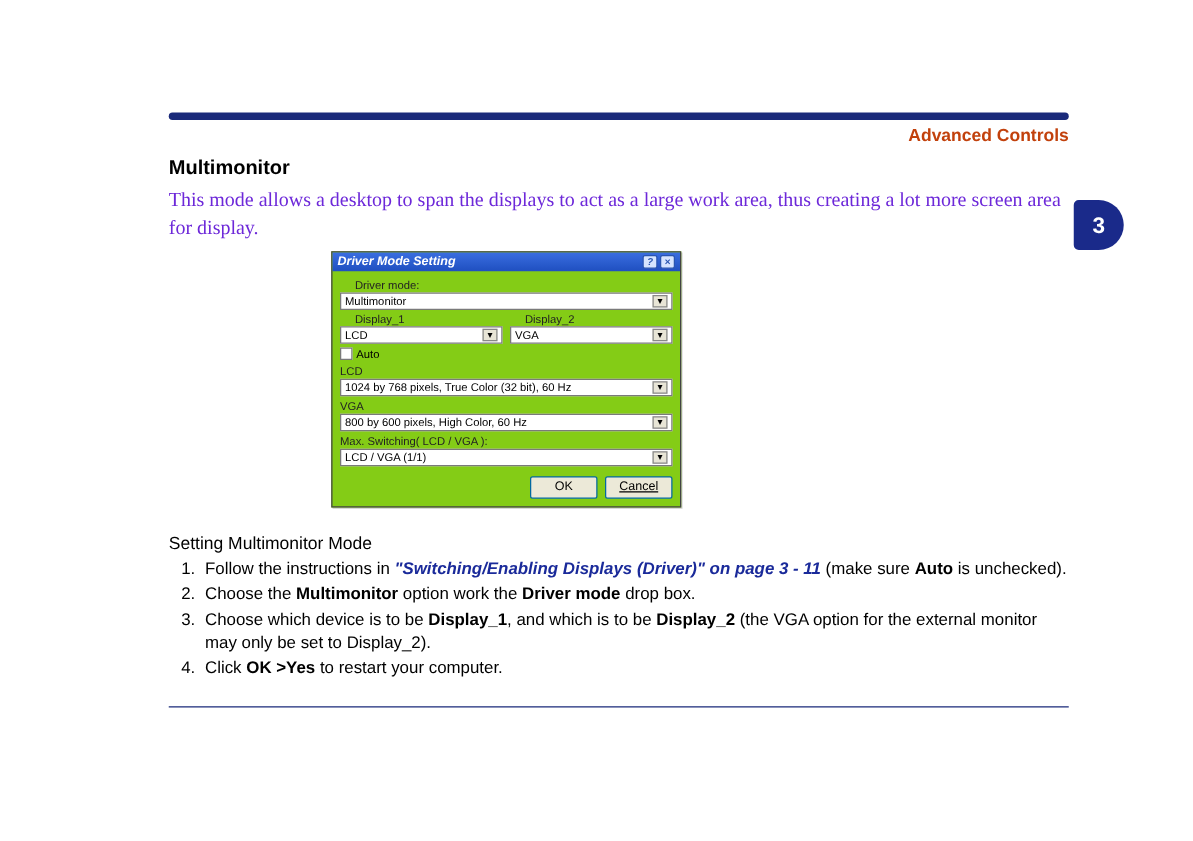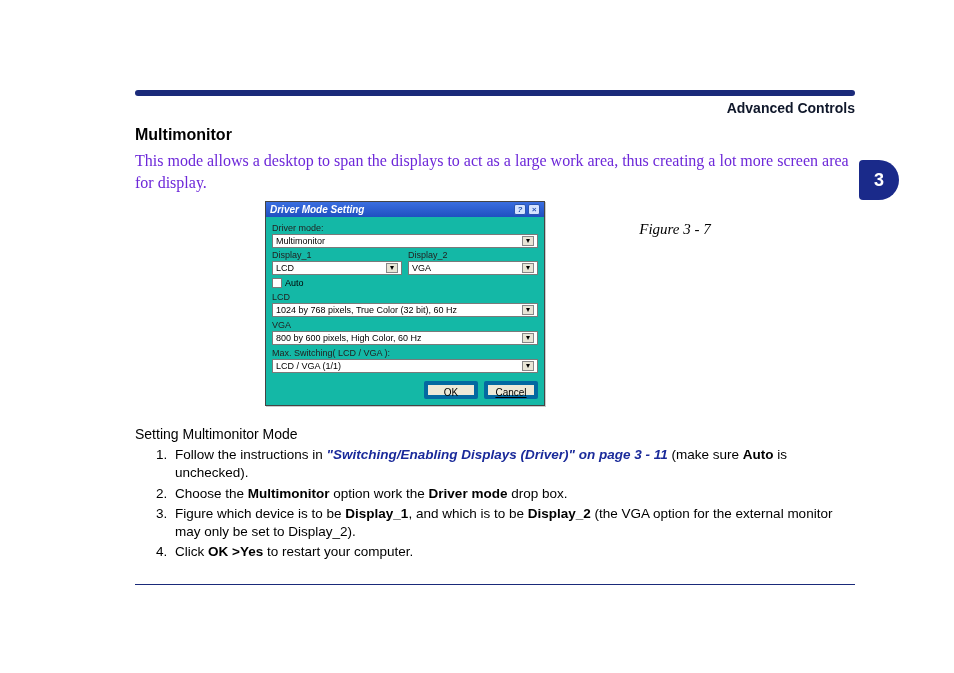--- a/index.html
+++ b/index.html
@@ -20,21 +20,21 @@
   .top-rule {
     height: 6px;
     background: #1a2a7a;
     border-radius: 3px;
     margin-bottom: 4px;
   }
   .header-right {
     text-align: right;
     font-weight: bold;
     font-size: 14px;
-    color: #0f172a;
+    color: #c2410c;
     margin-bottom: 10px;
   }
   .section-title {
     font-weight: bold;
     font-size: 16px;
     color: #000;
     margin-bottom: 6px;
   }
   .body-text {
     font-family: "Times New Roman", Times, serif;
@@ -48,21 +48,21 @@
     gap: 30px;
     margin: 8px 0 20px 0;
   }
   .dialog-wrap {
     flex: 0 0 auto;
     margin-left: 130px;
   }
   .dialog {
     width: 280px;
     border: 1px solid #444;
-    background: #14b8a6;
+    background: #84cc16;
     font-size: 9px;
     box-shadow: 1px 1px 0 rgba(0,0,0,.2);
   }
   .dlg-title {
     background: linear-gradient(#3a6ee0,#1f4fc0);
     color: #fff;
     padding: 2px 4px;
     font-weight: bold;
     font-style: italic;
     font-size: 10px;
@@ -75,21 +75,21 @@
     width: 12px; height: 11px;
     background: #d6e4ff;
     border: 1px solid #2a55b0;
     border-radius: 2px;
     font-size: 8px;
     text-align: center;
     line-height: 9px;
     color: #2a55b0;
   }
   .dlg-body { padding: 4px 6px 6px 6px; }
-  .group-label { color: #222; font-size: 9px; margin: 2px 0 1px 0; }
+  .group-label { color: #222; font-size: 9px; margin: 2px 0 1px 12px; }
   .combo {
     width: 100%;
     height: 14px;
     background: #fff;
     border: 1px solid #7a7a7a;
     display: flex;
     align-items: center;
     padding: 0 3px;
     font-size: 9px;
     color: #000;
@@ -106,21 +106,21 @@
   .row2 { display: flex; gap: 6px; }
   .row2 .col { flex: 1; }
   .chk { display: flex; align-items: center; gap: 3px; margin: 3px 0; font-size: 9px; }
   .chk-box { width: 10px; height: 10px; background:#fff; border:1px solid #7a7a7a; }
   .support-block { margin-top: 4px; }
   .mini-label { font-size: 9px; color:#222; margin: 3px 0 1px 0; }
   .dlg-buttons { display:flex; justify-content:flex-end; gap:6px; margin-top:8px; }
   .dlg-btn {
     min-width: 54px;
     height: 18px;
-    border: 4px solid #0369a1;
+    border: 1px solid #0369a1;
     background: #ece9d8;
     font-size: 10px;
     text-align: center;
     line-height: 16px;
     border-radius: 2px;
   }
   .dlg-btn.cancel { text-decoration: underline; }
   .fig-caption {
     flex: 0 0 200px;
     margin-top: 20px;
@@ -136,21 +136,21 @@
     font-size: 13px;
     margin-top: 2px;
   }
   .subhead {
     font-weight: normal;
     font-size: 14px;
     margin: 6px 0 4px 0;
   }
   ol.steps {
     list-style: decimal;
-    margin-left: 36px;
+    margin-left: 25px;
     font-size: 13.5px;
     line-height: 1.35;
   }
   ol.steps li { margin-bottom: 2px; padding-left: 4px; }
   .link-text { color: #1a2a9a; font-style: italic; font-weight: bold; }
   .b { font-weight: bold; }
   .bottom-rule {
     height: 4px;
     border-top: 1px solid #1a2a7a;
     margin-top: 22px;
@@ -253,34 +253,33 @@
 
           <div class="dlg-buttons">
             <div class="dlg-btn">OK</div>
             <div class="dlg-btn cancel">Cancel</div>
           </div>
         </div>
       </div>
     </div>
 
     <div class="fig-caption">
-      <div class="fig-num">Figure 3 - 7</div>
     </div>
   </div>
 
   <div class="subhead">Setting Multimonitor Mode</div>
   <ol class="steps">
     <li>
       <span>Follow the instructions in </span><span class="link-text">"Switching/Enabling Displays (Driver)" on page 3 - 11</span><span> (make sure </span><span class="b">Auto</span><span> is unchecked).</span>
     </li>
     <li>
       <span>Choose the </span><span class="b">Multimonitor</span><span> option work the </span><span class="b">Driver mode</span><span> drop box.</span>
     </li>
     <li>
-      <span>Figure which device is to be </span><span class="b">Display_1</span><span>, and which is to be </span><span class="b">Display_2</span><span> (the VGA option for the external monitor may only be set to Display_2).</span>
+      <span>Choose which device is to be </span><span class="b">Display_1</span><span>, and which is to be </span><span class="b">Display_2</span><span> (the VGA option for the external monitor may only be set to Display_2).</span>
     </li>
     <li>
       <span>Click </span><span class="b">OK &gt;Yes</span><span> to restart your computer.</span>
     </li>
   </ol>
 
   <div class="bottom-rule"></div>
 </div>
 
 </body></html>

